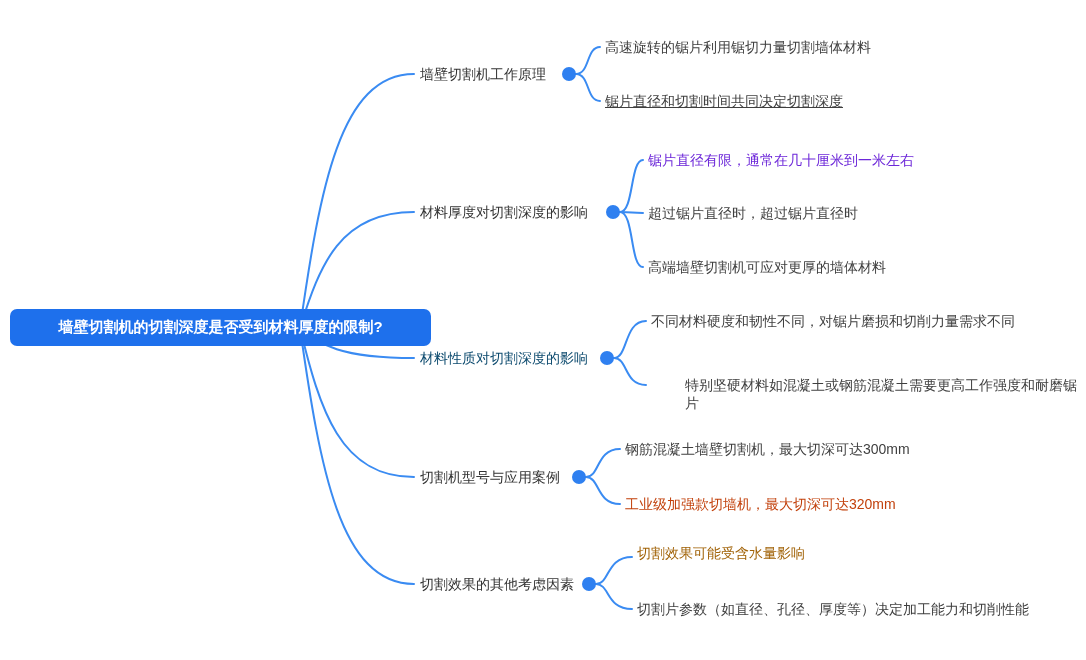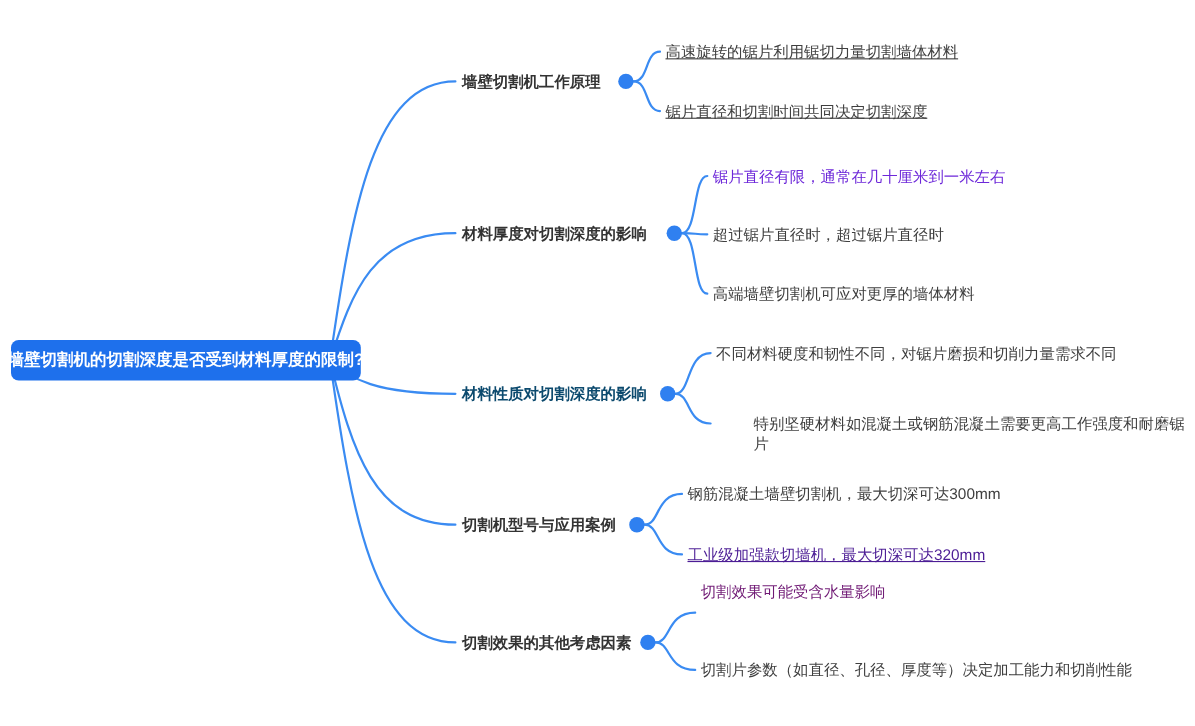--- a/index.html
+++ b/index.html
@@ -20,36 +20,36 @@
     left: 0;
     top: 0;
     z-index: 0;
   }
   .node {
     position: absolute;
     z-index: 2;
   }
   .root-node {
     box-sizing: border-box;
-    width: 318px;
+    width: 421px;
     height: 37px;
     border-radius: 7px;
     display: flex;
     align-items: center;
     justify-content: center;
     color: #ffffff;
     font-size: 15px;
     font-weight: 700;
     white-space: nowrap;
     letter-spacing: 0px;
     cursor: pointer;
   }
   .branch-label {
     font-size: 14px;
-    font-weight: 700;
+    font-weight: 400;
     line-height: 20px;
     white-space: nowrap;
     cursor: pointer;
   }
   .leaf-label {
     font-size: 14px;
     font-weight: 400;
     line-height: 18px;
     white-space: nowrap;
     cursor: pointer;
@@ -84,34 +84,34 @@
       <path d="M 300 328 C 320 409.95 340 477 414 477" fill="none" stroke="#3a8bf2" stroke-width="2" stroke-linecap="round"></path>
       <path d="M 586 477 C 600 477 596 449 620 449" fill="none" stroke="#3a8bf2" stroke-width="2" stroke-linecap="round"></path>
       <path d="M 586 477 C 600 477 596 504 620 504" fill="none" stroke="#3a8bf2" stroke-width="2" stroke-linecap="round"></path>
       <path d="M 300 328 C 320 468.8 340 584 414 584" fill="none" stroke="#3a8bf2" stroke-width="2" stroke-linecap="round"></path>
       <path d="M 596 584 C 610 584 606 557 632 557" fill="none" stroke="#3a8bf2" stroke-width="2" stroke-linecap="round"></path>
       <path d="M 596 584 C 610 584 606 609 632 609" fill="none" stroke="#3a8bf2" stroke-width="2" stroke-linecap="round"></path>
     </svg>
   <div id="nodes">
       <div class="node branch-label" style="left: 420px; top: 64px; color: rgb(51, 51, 51);">墙壁切割机工作原理</div>
       <div class="dot" style="left: 562px; top: 67px; background: rgb(47, 128, 240);"></div>
-      <div class="node leaf-label" style="left: 605px; top: 38px; color: rgb(63, 63, 63); text-decoration: underline;">高速旋转的锯片利用锯切力量切割墙体材料</div>
+      <div class="node leaf-label" style="left: 605px; top: 38px; color: rgb(63, 63, 63);">高速旋转的锯片利用锯切力量切割墙体材料</div>
       <div class="node leaf-label" style="left: 605px; top: 92px; color: rgb(63, 63, 63); text-decoration: underline;">锯片直径和切割时间共同决定切割深度</div>
       <div class="node branch-label" style="left: 420px; top: 202px; color: rgb(51, 51, 51);">材料厚度对切割深度的影响</div>
       <div class="dot" style="left: 606px; top: 205px; background: rgb(47, 128, 240);"></div>
       <div class="node leaf-label" style="left: 648px; top: 151px; color: #6d28d9;">锯片直径有限，通常在几十厘米到一米左右</div>
       <div class="node leaf-label" style="left: 648px; top: 204px; color: rgb(63, 63, 63);">超过锯片直径时，超过锯片直径时</div>
       <div class="node leaf-label" style="left: 648px; top: 258px; color: rgb(63, 63, 63);">高端墙壁切割机可应对更厚的墙体材料</div>
       <div class="node branch-label" style="left: 420px; top: 348px; color: #0c4a6e;">材料性质对切割深度的影响</div>
       <div class="dot" style="left: 600px; top: 351px; background: rgb(47, 128, 240);"></div>
       <div class="node leaf-label" style="left: 651px; top: 312px; color: rgb(63, 63, 63); text-align: center;">不同材料硬度和韧性不同，对锯片磨损和切削力量需求不同</div>
       <div class="node leaf-label wrap" style="left: 651px; top: 376px; max-width: 396px; color: rgb(63, 63, 63); margin-left: 34px;">特别坚硬材料如混凝土或钢筋混凝土需要更高工作强度和耐磨锯片</div>
       <div class="node branch-label" style="left: 420px; top: 467px; color: rgb(51, 51, 51);">切割机型号与应用案例</div>
       <div class="dot" style="left: 572px; top: 470px; background: rgb(47, 128, 240);"></div>
       <div class="node leaf-label" style="left: 625px; top: 440px; color: rgb(63, 63, 63);">钢筋混凝土墙壁切割机，最大切深可达300mm</div>
-      <div class="node leaf-label" style="left: 625px; top: 495px; color: #4c1d95; text-decoration: underline;">工业级加强款切墙机，最大切深可达320mm</div>
+      <div class="node leaf-label" style="left: 625px; top: 495px; color: #c2410c;">工业级加强款切墙机，最大切深可达320mm</div>
       <div class="node branch-label" style="left: 420px; top: 574px; color: rgb(51, 51, 51);">切割效果的其他考虑因素</div>
       <div class="dot" style="left: 582px; top: 577px; background: rgb(47, 128, 240);"></div>
-      <div class="node leaf-label" style="left: 637px; top: 529px; color: #701a75;">切割效果可能受含水量影响</div>
+      <div class="node leaf-label" style="left: 637px; top: 544px; color: #a16207;">切割效果可能受含水量影响</div>
       <div class="node leaf-label" style="left: 637px; top: 600px; color: rgb(63, 63, 63);">切割片参数（如直径、孔径、厚度等）决定加工能力和切削性能</div>
     </div>
   <div class="node root-node" id="root-node" style="left: 10px; top: 309px; background: rgb(30, 112, 236); color: rgb(255, 255, 255);">墙壁切割机的切割深度是否受到材料厚度的限制?</div>
 </div>
 
 </body></html>

